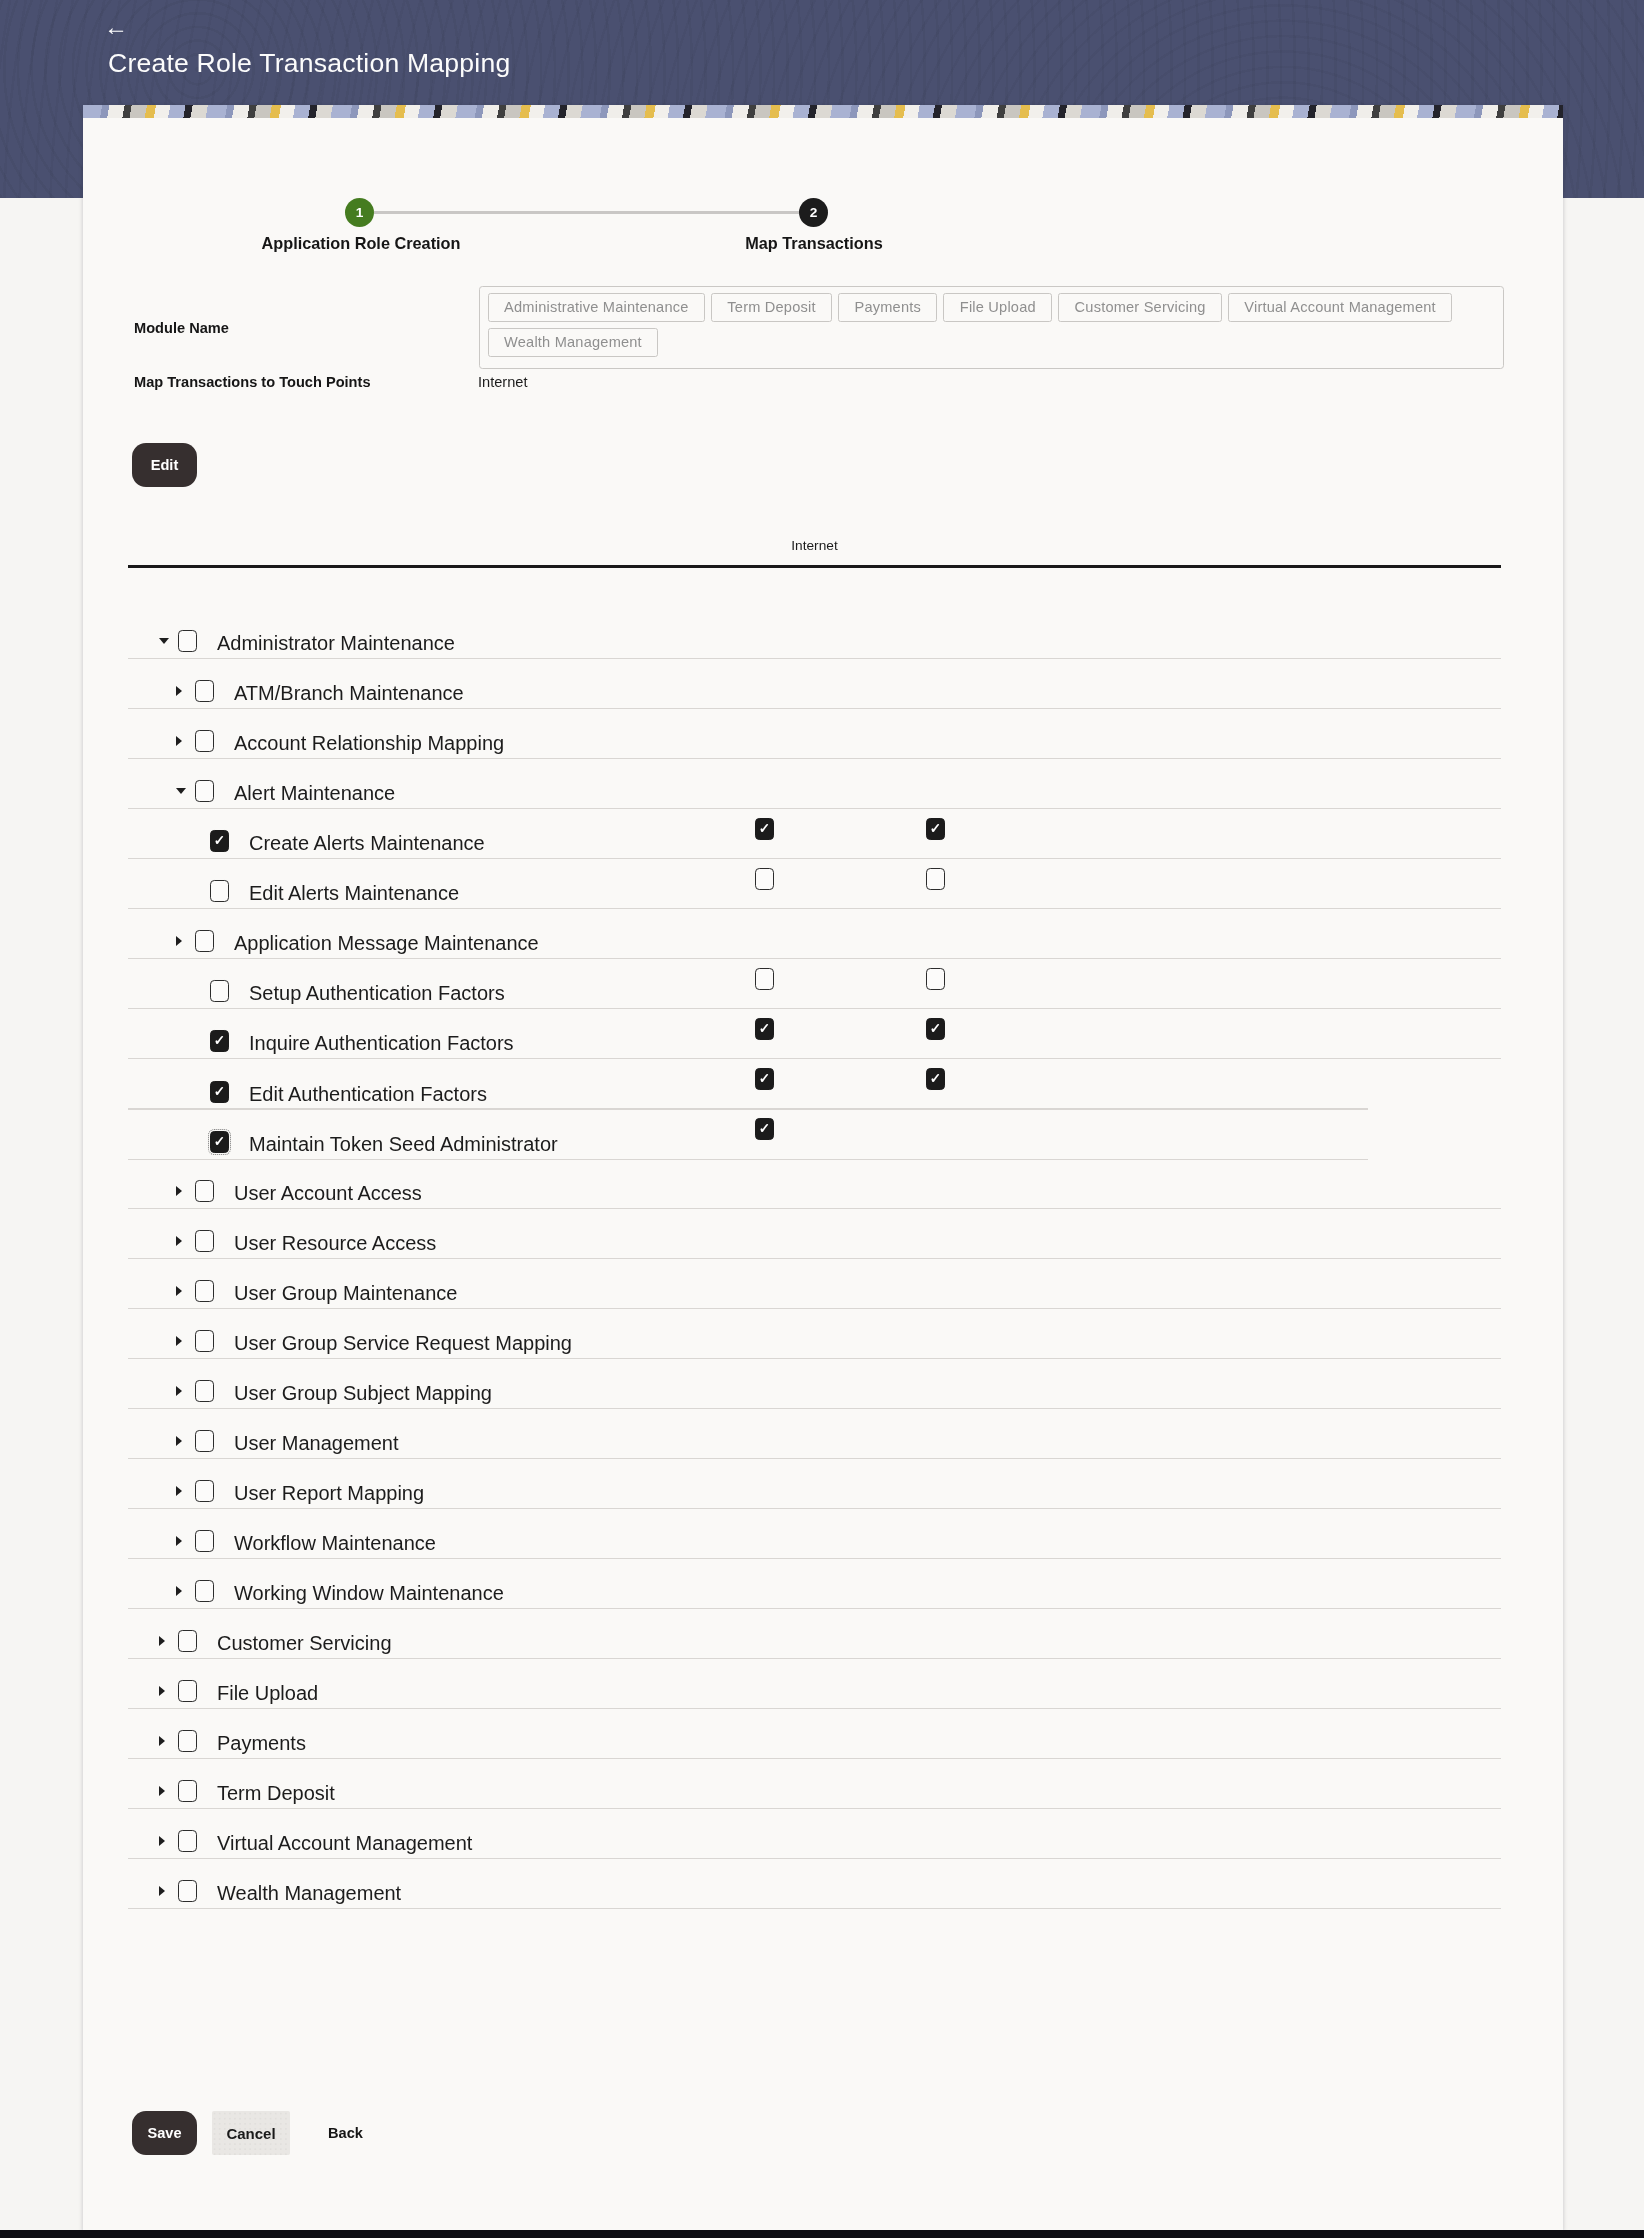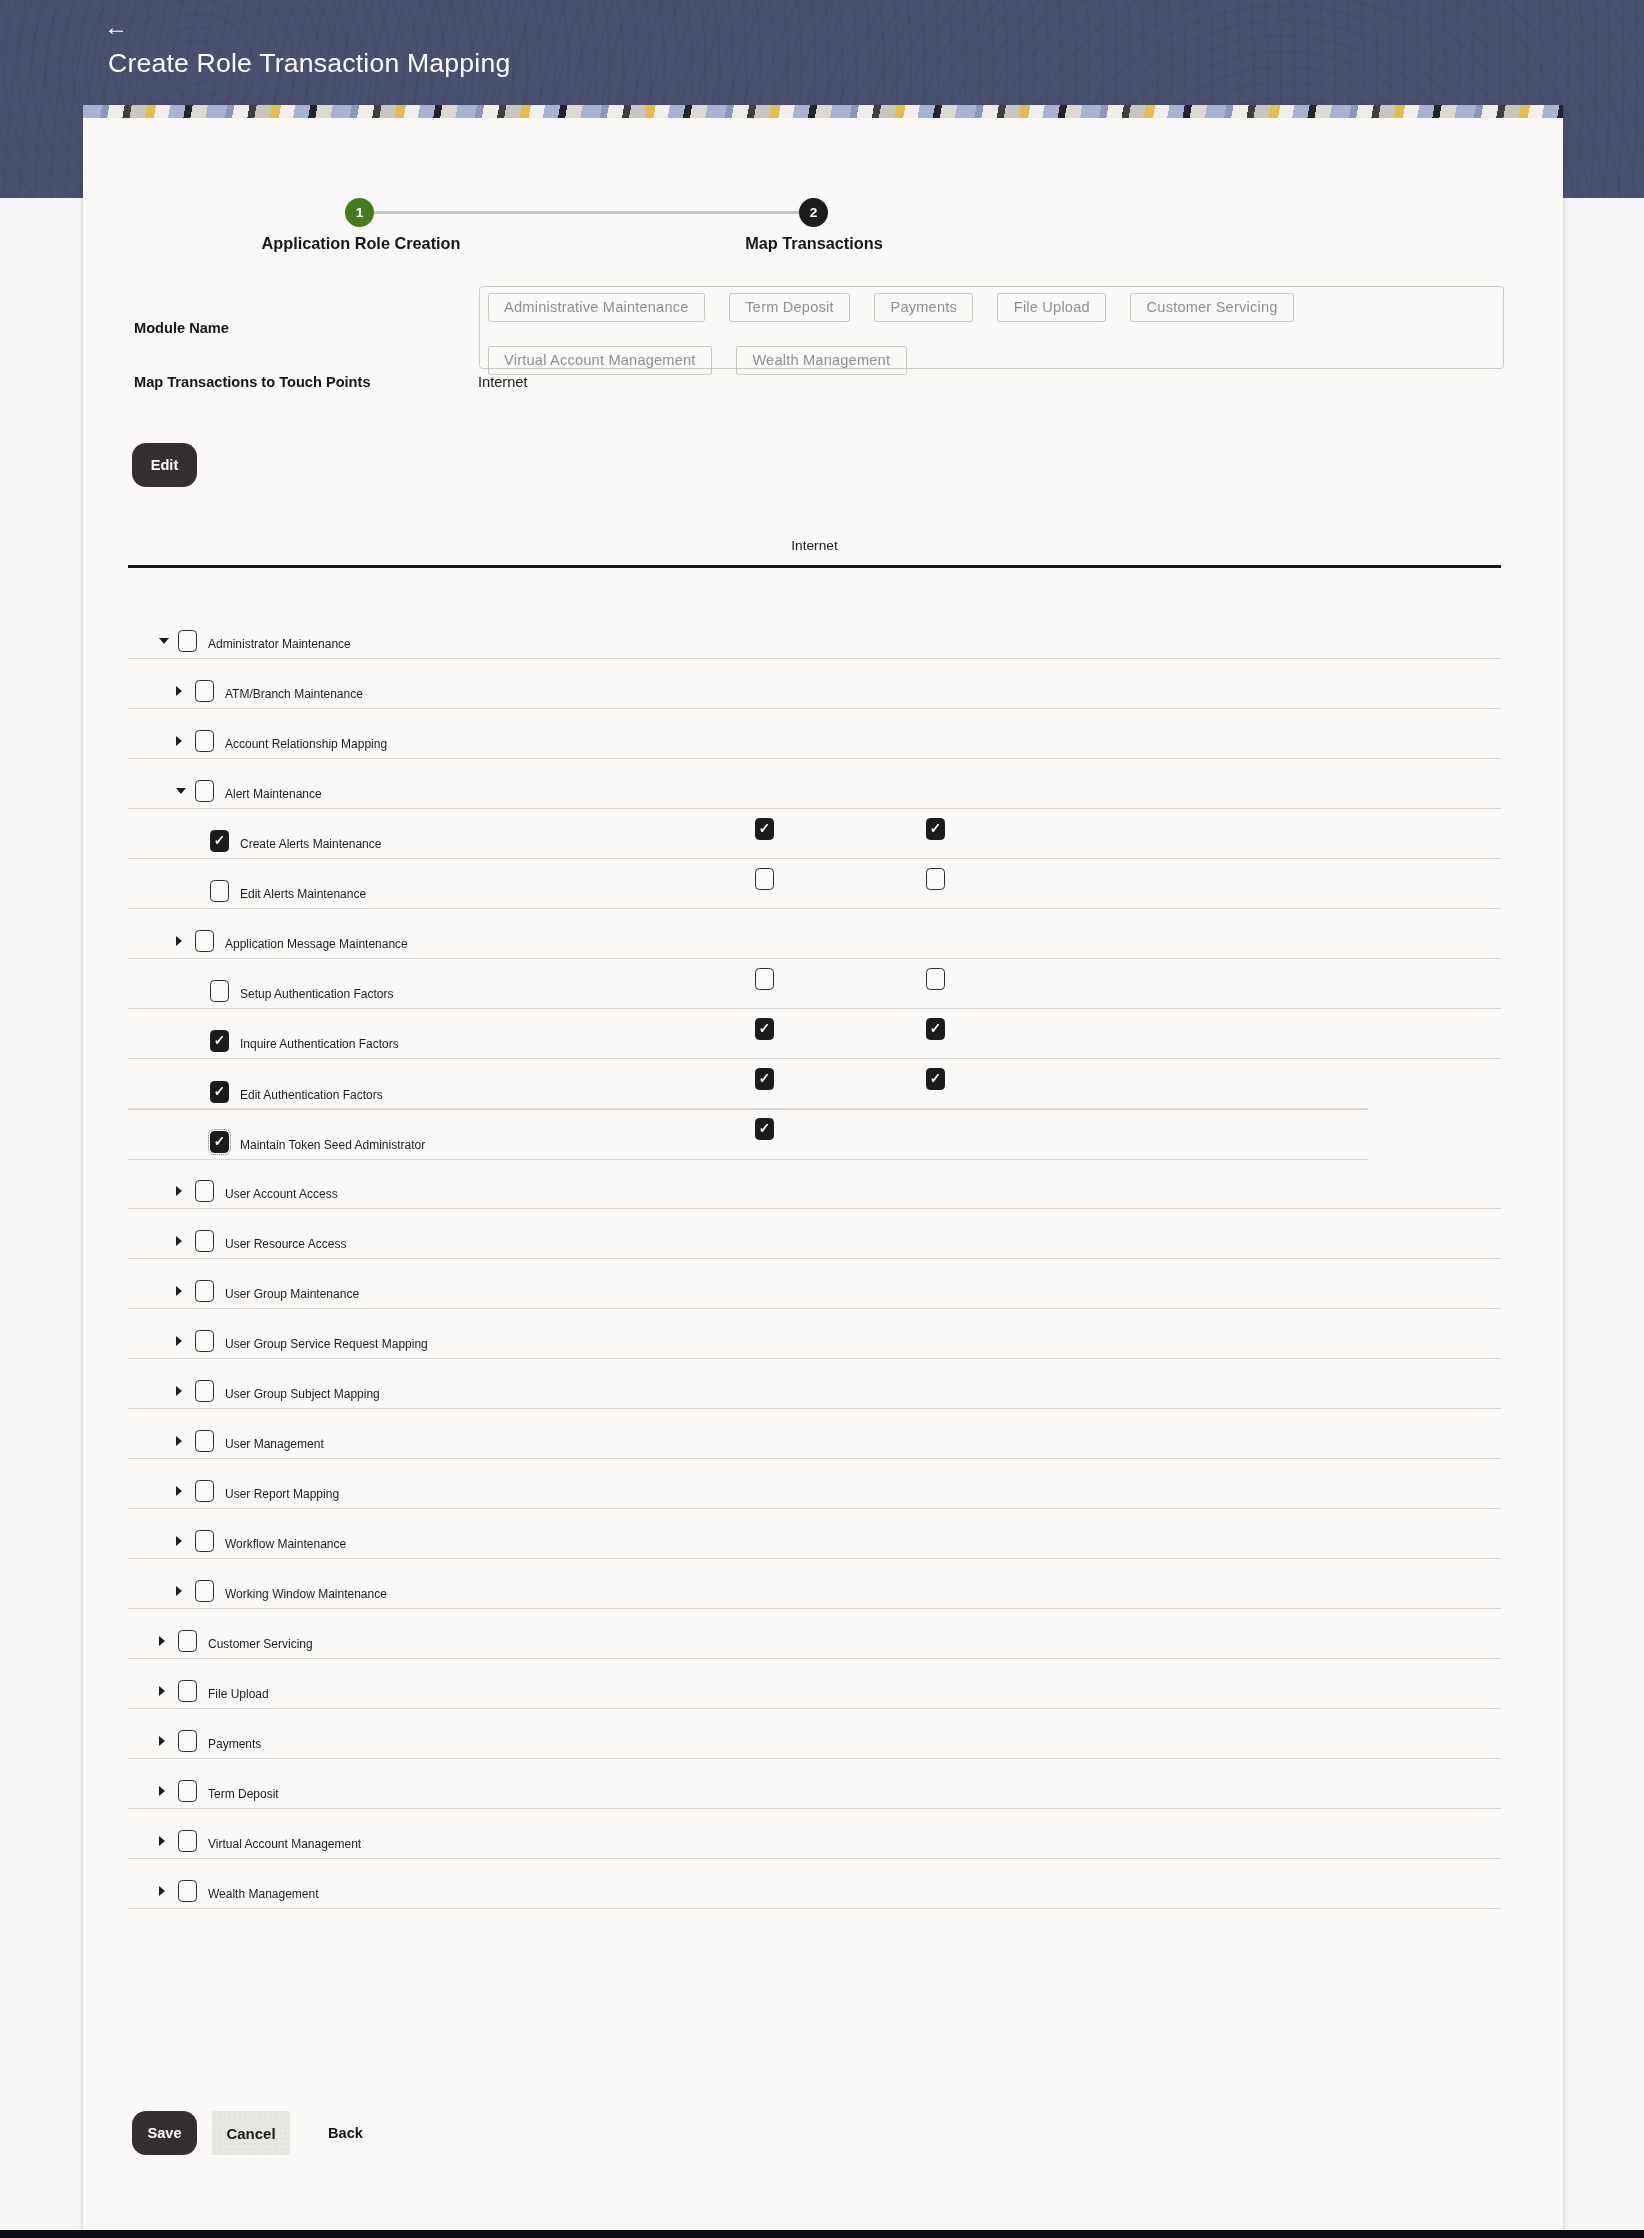--- a/index.html
+++ b/index.html
@@ -48,21 +48,21 @@
 
   
   .field-label { position:absolute; left:51px; font-size:14.6px; font-weight:bold; color:#161616; }
   .lbl-module { top:215px; }
   .lbl-touch  { top:269px; }
   .touch-value { position:absolute; left:395px; top:269px; font-size:14.6px; color:#1c1c1c; }
 
   .chips-box {
     position:absolute; left:396px; top:181px; width:1025px; height:83px;
     border:0.9px solid #cac8c5; border-radius:3.4px; padding:6px 7.7px;
-    display:flex; flex-wrap:wrap; gap:24px; align-content:flex-start;
+    display:flex; flex-wrap:wrap; gap:6px; align-content:flex-start;
   }
   .chip {
     height:29px; line-height:27.4px; padding:0 15.4px; border:0.9px solid #c9c7c4;
     border-radius:2.6px; color:#8f8f8f; font-size:14.6px; letter-spacing:0.2px; white-space:nowrap;
     background:transparent;
   }
 
   .btn-dark {
     position:absolute; width:65px; height:44px; background:#362f2f; border:none;
     border-radius:14px; color:#fff; font-size:14.6px; font-weight:bold;
@@ -95,21 +95,21 @@
     width:19px; height:22px; border:1.7px solid #2c2c2c; border-radius:4.3px;
     background:#fcfbfa; display:inline-block; position:relative; cursor:pointer; flex:none;
   }
   .cb.on { background:#1b1b1b; border-color:#1b1b1b; }
   .cb.on::after {
     content:"\2713"; position:absolute; left:0; top:0; width:100%; height:100%;
     color:#fff; font-size:13.7px; font-weight:bold; text-align:center; line-height:20.6px;
   }
   .cb.focus { outline:0.9px dotted #777; outline-offset:1.7px; }
 
-  .row-label { margin-left:11px; font-size:12px; color:#1c1c1c; white-space:nowrap; position:relative; top:2.6px; }
+  .row-label { margin-left:20px; font-size:20px; color:#1c1c1c; white-space:nowrap; position:relative; top:2.6px; }
 
   .colcb { position:absolute; top:9.4px; }
   .colcb.c1 { left:627px; }
   .colcb.c2 { left:798px; }
 
   
   .save-btn { left:49px; top:2006px; }
   .cancel-btn {
     position:absolute; left:129px; top:2006px; width:78px; height:44px;
     background:#e9e7e4;

